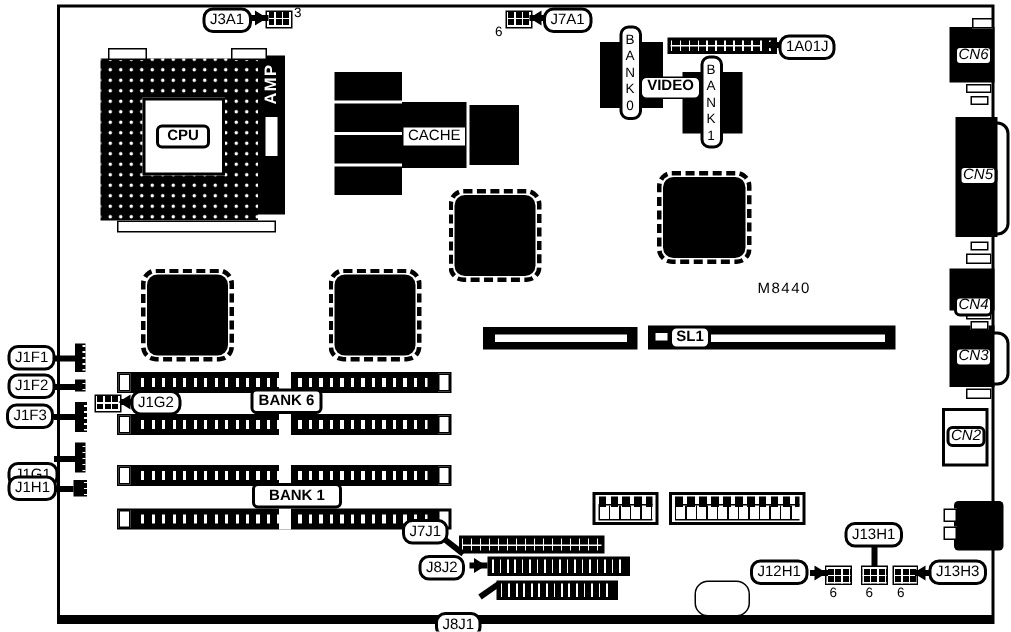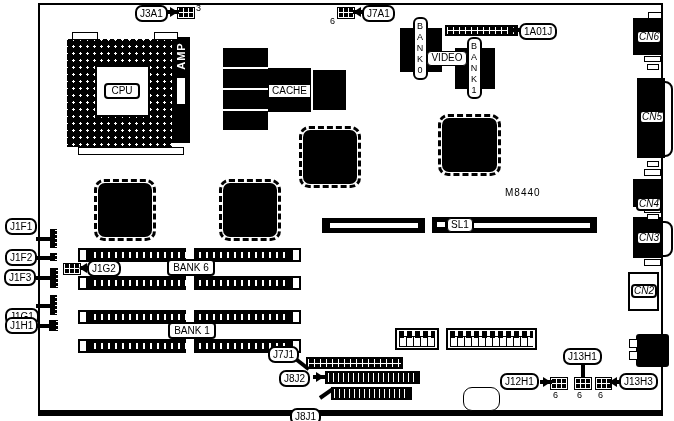--- a/index.html
+++ b/index.html
@@ -14,21 +14,21 @@
   .chip { position:absolute; background:#000; z-index:2; }
   
   .qfp  { position:absolute; background:#000; border-radius:7px; z-index:2; }
   .qfp::before { content:""; position:absolute; inset:-4px; border:3px dashed #000; border-radius:10px; }
   
   .callout { position:absolute; background:#fff; border:2px solid #000; border-radius:7px;
              font-size:10px; line-height:11px; padding:1px 3px; text-align:center;
              white-space:nowrap; z-index:6; }
   
   .boxlbl { position:absolute; background:#fff; border:2px solid #000; border-radius:4px;
-            font-size:10px; line-height:11px; text-align:center; z-index:6; }
+            font-size:10px; line-height:11px; text-align:center; z-index:6;font-weight:bold; }
   .flatlbl { position:absolute; background:#fff; font-size:10px; line-height:12px;
              text-align:center; z-index:6; }
   
   .tail-h { position:absolute; height:4px; background:#000; z-index:5; }
   .tail-v { position:absolute; width:4px;  background:#000; z-index:5; }
   .tail-d { position:absolute; height:4px; background:#000; z-index:5; transform-origin:left center; }
   .arr-l { position:absolute; width:0; height:0; border-top:5px solid transparent;
            border-bottom:5px solid transparent; border-right:8px solid #000; z-index:5; }
   .arr-r { position:absolute; width:0; height:0; border-top:5px solid transparent;
            border-bottom:5px solid transparent; border-left:8px solid #000; z-index:5; }
@@ -157,38 +157,38 @@
 </div>
 <div class="simm" style="top:310px">
   <div class="cap" style="left:1px"></div>
   <div class="cap" style="right:1px"></div>
 </div>
 <div class="simm" style="top:339px">
   <div class="cap" style="left:1px"></div>
   <div class="cap" style="right:1px"></div>
 </div>
 <div class="boxlbl" style="left:167px;top:259px;width:48px;height:17px;line-height:13px">BANK 6</div>
-<div class="boxlbl" style="left:168px;top:322px;width:48px;height:17px;line-height:13px">BANK 1</div>
+<div class="boxlbl" style="left:168px;top:322px;width:60px;height:17px;line-height:13px">BANK 1</div>
 
 <div class="jumper" style="left:63px;top:263px;width:18px;height:12px"></div>
 <div class="tail-h" style="left:80px;top:266px;width:9px"></div>
 <div class="arr-l" style="left:79px;top:263px"></div>
 <div class="callout" style="left:87px;top:260px">J1G2</div>
 
 <div class="edge-bar" style="left:50px;top:229px;width:7px;height:19px"></div>
 <div class="edge-bar" style="left:50px;top:253px;width:7px;height:8px"></div>
 <div class="edge-bar" style="left:50px;top:268px;width:8px;height:20px"></div>
 <div class="edge-bar" style="left:50px;top:295px;width:7px;height:20px"></div>
 <div class="edge-bar" style="left:49px;top:320px;width:9px;height:11px"></div>
 <div class="tail-h" style="left:36px;top:237px;width:14px"></div>
 <div class="tail-h" style="left:36px;top:256px;width:14px"></div>
 <div class="tail-h" style="left:36px;top:276px;width:14px"></div>
 <div class="tail-h" style="left:36px;top:304px;width:14px"></div>
 <div class="tail-h" style="left:35px;top:324px;width:14px"></div>
-<div class="callout" style="left:5px;top:218px">J1F1</div>
+<div class="callout" style="left:5px;top:230px">J1F1</div>
 <div class="callout" style="left:5px;top:249px">J1F2</div>
 <div class="callout" style="left:4px;top:269px">J1F3</div>
 <div class="callout" style="left:5px;top:308px">J1G1</div>
 <div class="callout" style="left:5px;top:317px">J1H1</div>
 
 <div class="callout" style="left:268px;top:346px">J7J1</div>
 <div class="tail-d" style="left:297px;top:358px;width:15px;transform:rotate(38deg)"></div>
 <div class="grid-bar" style="left:306px;top:357px;width:97px;height:12px"></div>
 
 <div class="callout" style="left:279px;top:370px">J8J2</div>

